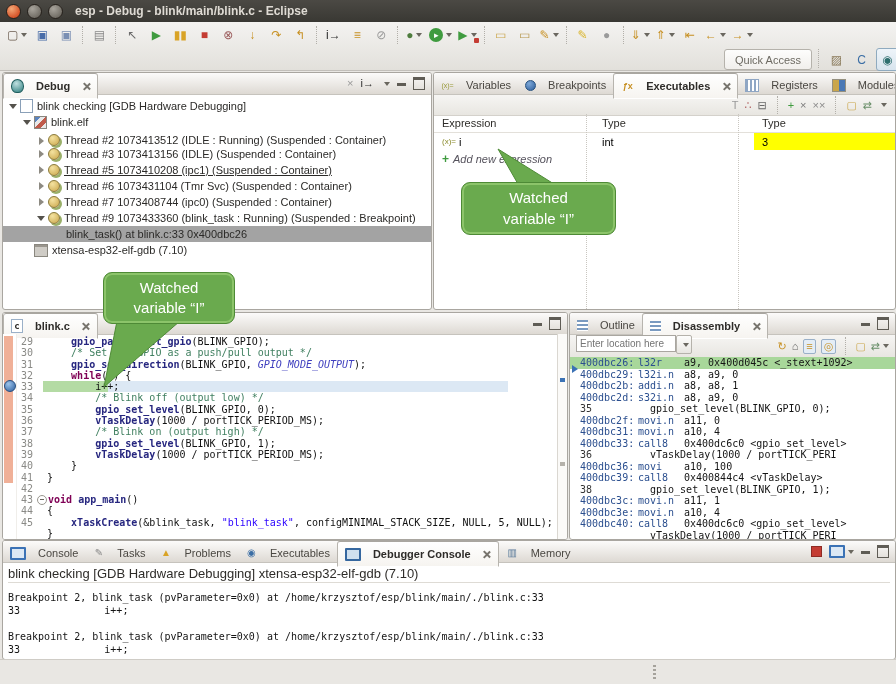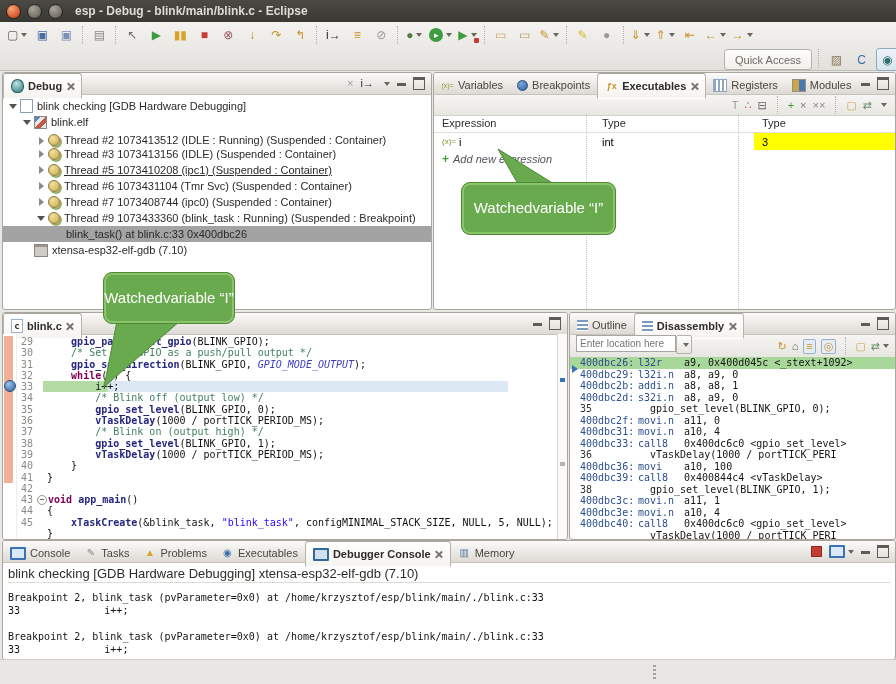--- a/index.html
+++ b/index.html
@@ -31,21 +31,21 @@
        display:flex;align-items:center;justify-content:center}
   .tb2sep{position:absolute;top:27px;left:818px;height:19px;border-left:1px dotted #b2afa9}
   .persp{position:absolute;top:26px;left:826px;display:flex;align-items:center;gap:4px}
   .persp .pbtn{width:21px;height:21px;display:flex;align-items:center;justify-content:center;
        border-radius:3px;font-size:12px}
   .persp .pbtn.active{border:1px solid #8faabf;background:linear-gradient(#eef4f9,#d8e4ee)}
   
   .view{position:absolute;background:#fff;border:1px solid #a9a6a0;border-radius:3px;overflow:hidden}
   .tabbar{height:21px;background:linear-gradient(#fcfbfa,#ddd9d3);border-bottom:1px solid #c6c3bd;
        display:flex;align-items:stretch}
-  .tab{display:flex;align-items:center;gap:4px;padding:12px 7px;font-size:11px;color:#4a4742;white-space:nowrap}
+  .tab{display:flex;align-items:center;gap:12px;padding:12px 7px;font-size:11px;color:#4a4742;white-space:nowrap}
   .tab.active{background:linear-gradient(#ffffff,#f6f4f0);border:1px solid #b7b4ae;border-top:1px solid #a9a6a0;
        border-bottom:1px solid #fff;border-radius:3px 3px 0 0;font-weight:bold;color:#2e2c29}
   .close-icon{width:8px;height:8px;position:relative;flex:none}
   .close-icon::before,.close-icon::after{content:"";position:absolute;left:3.5px;top:0;width:1.5px;height:9px;background:#77746d}
   .close-icon::before{transform:rotate(45deg)}.close-icon::after{transform:rotate(-45deg)}
   .viewbtns{margin-left:auto;display:flex;align-items:center;gap:7px;padding-right:6px}
   .vb{display:flex;align-items:center;justify-content:center}
   .vb-min{width:9px;height:3px;background:#5f5c55;margin-top:2px}
   .vb-max{width:10px;height:9px;border:1px solid #5f5c55;border-top:3px solid #5f5c55}
   
@@ -83,21 +83,21 @@
   .exp-head{height:18px;display:flex;align-items:center;color:#2e2c29;border-bottom:1px solid #e3e0da}
   .exp-col1{width:152px;padding-left:8px}.exp-col2{width:152px;padding-left:8px}.exp-col3{flex:1;padding-left:8px}
   .col-div{position:absolute;top:0;bottom:0;border-left:1px dotted #c9c6c0}
   .exp-row{height:17px;display:flex;align-items:center}
   .exp-icon{font-size:8px;color:#8a8a2a;margin-right:3px;white-space:nowrap}
   .val-hl{height:17px;display:flex;align-items:center;padding-left:8px}
   .add-plus{color:#3f9b3f;font-weight:bold;font-size:12px;margin-right:4px}
   .add-label{font-style:italic;color:#55525c}
   
   .callout{position:absolute;background:#6aaa4e;border:1px solid #4e8a36;box-shadow:inset 0 0 0 2px #8cc46a;
-      border-radius:9px;color:#fff;font-size:15px;display:flex;flex-direction:row;align-items:center;
+      border-radius:9px;color:#fff;font-size:15px;display:flex;flex-direction:column;align-items:center;
       justify-content:center;line-height:1.35;z-index:30;text-align:center}
   .tail{position:absolute;z-index:29}
   
   .ed-content{position:absolute;left:0;top:21px;right:0;bottom:0;overflow:hidden;
       font:10px/11.3px "DejaVu Sans Mono",monospace;white-space:pre}
   .ed-ruler{position:absolute;left:0;top:0;bottom:0;width:13px;background:#fff;border-right:1px solid #f0eeea}
   .range-band{position:absolute;left:1px;width:9px;background:#f0b097}
   .bp-marker{position:absolute;left:1px;width:10px;height:10px;border-radius:50%;
       background:radial-gradient(circle at 35% 30%,#9cc4ec,#2f5f9d);border:1px solid #274f80}
   .ed-rows{position:absolute;left:13px;top:2px;right:9px}

